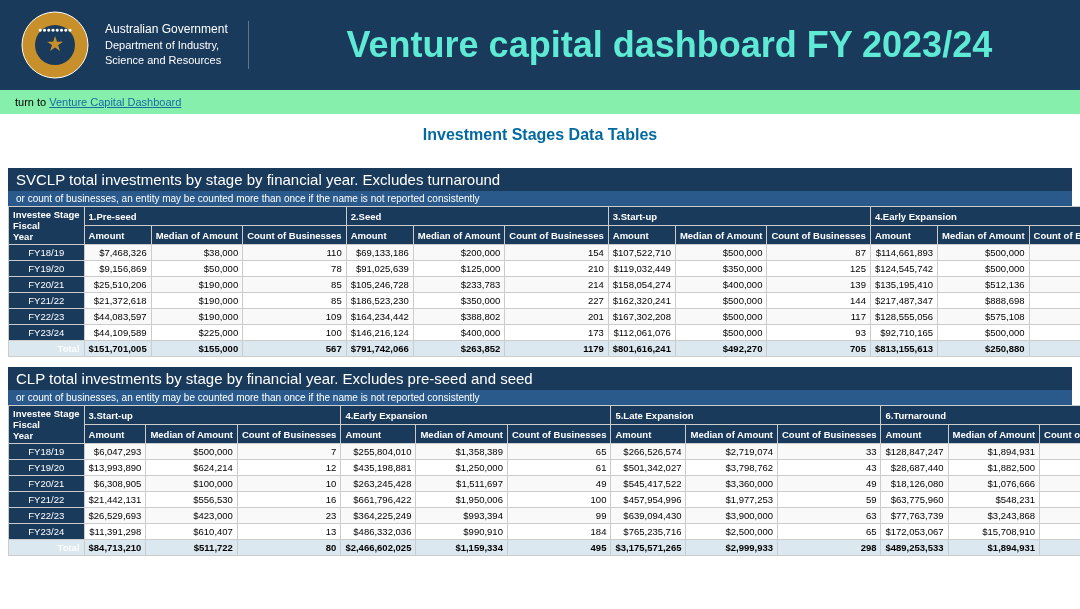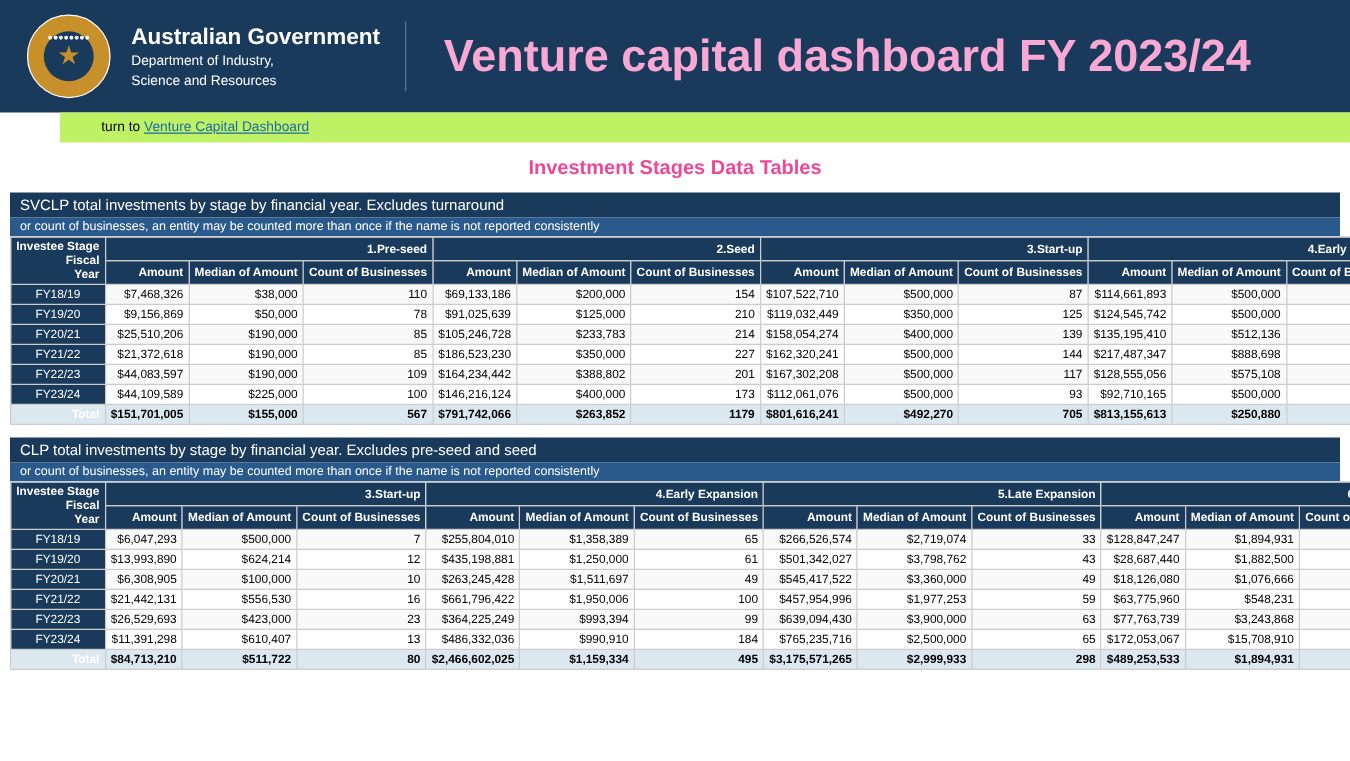--- a/index.html
+++ b/index.html
@@ -21,71 +21,71 @@
     }
     .header-agency {
       color: #fff;
       font-size: 11px;
       line-height: 1.4;
       flex-shrink: 0;
       margin-right: 30px;
       border-right: 1px solid rgba(255,255,255,0.3);
       padding-right: 20px;
     }
-    .header-agency .gov-name { font-weight: bold; font-size: 18px; }
+    .header-agency .gov-name { font-weight: normal; font-size: 12px; }
     .header-title {
-      color: #f9a8d4;
+      color: #5eead4;
       font-size: 36px;
       font-weight: bold;
       flex: 1;
+      text-align: center;
     }
 
     
     .breadcrumb {
-      background: #bef264;
-      padding: 6px 33px;
+      background: #86efac;
+      padding: 6px 15px;
       font-size: 11px;
-      margin-left: 48px;
     }
     .breadcrumb a { color: #1a6aa8; text-decoration: underline; }
 
     
     .section-title {
       text-align: center;
       font-size: 16px;
       font-weight: bold;
-      padding: 12px 0 10px 0;
-      color: #ec4899;
+      padding: 12px 0 24px 0;
+      color: #0369a1;
     }
 
     
     .table-section {
       margin: 0 8px 10px 8px;
     }
     .table-note {
       background: #1a3a5c;
       color: #fff;
-      font-size: 12px;
+      font-size: 15px;
       padding: 3px 8px;
     }
 
     table {
       border-collapse: collapse;
       width: 100%;
       font-size: 9.5px;
     }
     th, td {
       border: 1px solid #ccc;
       padding: 2px 4px;
       white-space: nowrap;
     }
     th {
       background: #1a3a5c;
       color: #fff;
-      text-align: right;
+      text-align: left;
       font-weight: bold;
     }
     td {
       background: #fff;
       text-align: right;
     }
     tr:last-child td {
       font-weight: bold;
       background: #e8eef5;
     }

